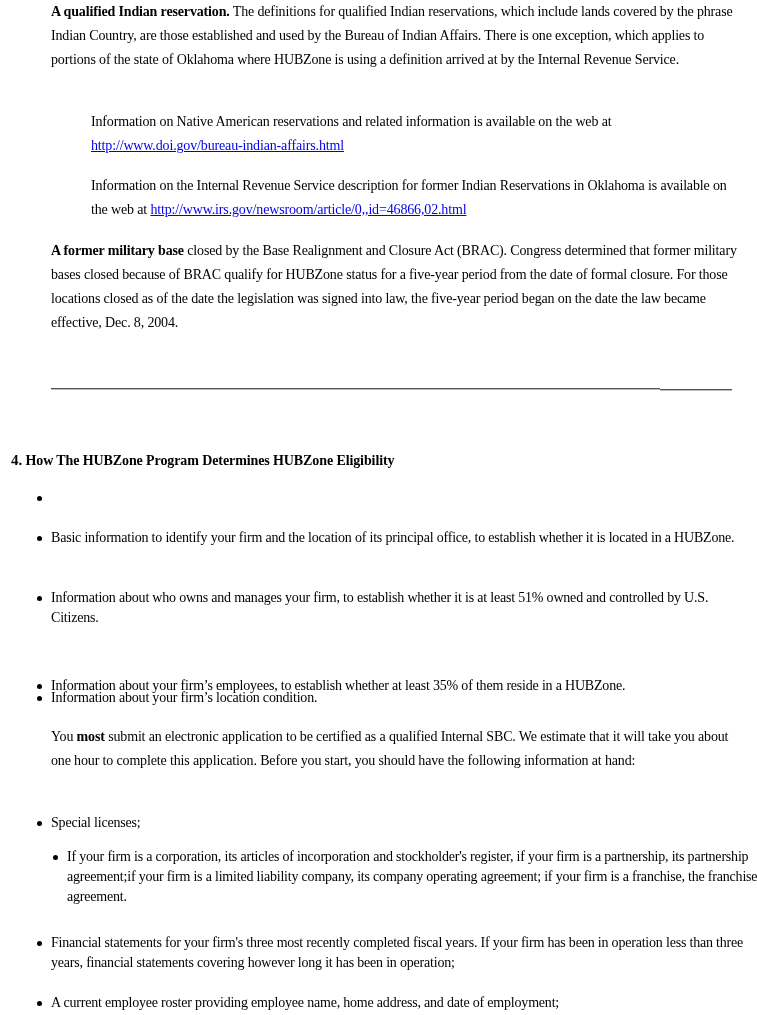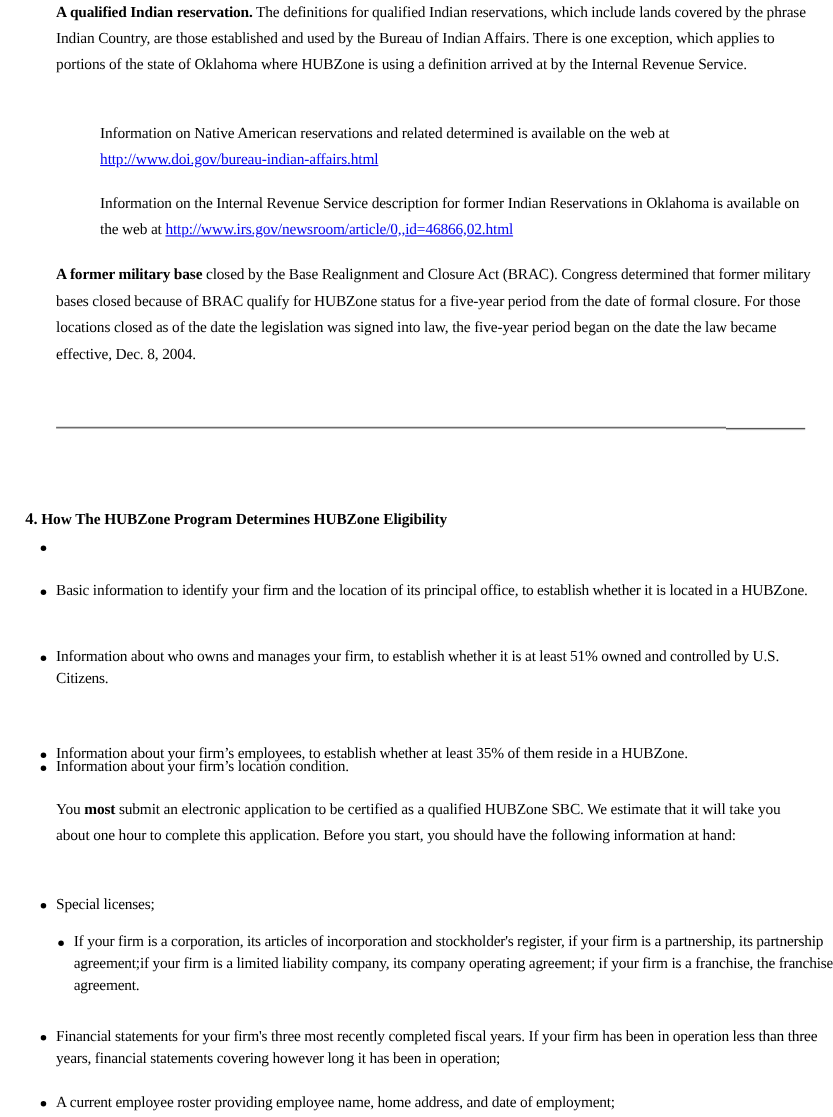--- a/index.html
+++ b/index.html
@@ -51,21 +51,21 @@
       top: 389px;
       width: 72px;
       height: 0;
       border-top: 1px solid #555555;
       border-bottom: 1px solid #bbbbbb;
     }
     .heading {
       position: absolute;
       left: 11px;
       top: 450px;
-      margin: 12px;
+      margin: 0;
       font-weight: bold;
       font-size: 14px;
       line-height: 20px;
       letter-spacing: -0.1px;
     }
     .heading .num { font-size: 15px; }
     .bullet-item {
       position: absolute;
       left: 51px;
       width: 700px;
@@ -89,42 +89,42 @@
       line-height: 24px;
       margin: 0;
       letter-spacing: -0.15px;
     }
   </style>
 </head>
 <body>
 
 <p class="para" style="top:0px;"><b>A qualified Indian reservation.</b><span> The definitions for qualified Indian reservations, which include lands covered by the phrase Indian Country, are those established and used by the Bureau of Indian Affairs. There is one exception, which applies to portions of the state of Oklahoma where HUBZone is using a definition arrived at by the Internal Revenue Service.</span></p>
 
-<p class="indent" style="top:110px;"><span>Information on Native American reservations and related determined is available on the web at </span><a class="link" href="#">http://www.doi.gov/bureau-indian-affairs.html</a></p>
+<p class="indent" style="top:110px;"><span>Information on Native American reservations and related information is available on the web at </span><a class="link" href="#">http://www.doi.gov/bureau-indian-affairs.html</a></p>
 
 <p class="indent" style="top:174px;"><span>Information on the Internal Revenue Service description for former Indian Reservations in Oklahoma is available on the web at </span><a class="link" href="#">http://www.irs.gov/newsroom/article/0,,id=46866,02.html</a></p>
 
 <p class="para" style="top:239px;"><b>A former military base</b><span> closed by the Base Realignment and Closure Act (BRAC). Congress determined that former military bases closed because of BRAC qualify for HUBZone status for a five-year period from the date of formal closure. For those locations closed as of the date the legislation was signed into law, the five-year period began on the date the law became effective, Dec. 8, 2004.</span></p>
 
 <div class="rule-main"></div>
 <div class="rule-tail"></div>
 
 <h3 class="heading"><span class="num">4.</span><span> How The HUBZone Program Determines HUBZone Eligibility</span></h3>
 
 <div class="bullet-item" style="top:488px;"><span class="dot"></span></div>
 
 <div class="bullet-item" style="top:528px;"><span class="dot"></span><span>Basic information to identify your firm and the location of its principal office, to establish whether it is located in a HUBZone.</span></div>
 
 <div class="bullet-item" style="top:588px;"><span class="dot"></span><span>Information about who owns and manages your firm, to establish whether it is at least 51% owned and controlled by U.S. Citizens.</span></div>
 
 <div class="bullet-item" style="top:676px;"><span class="dot"></span><span>Information about your firm’s employees, to establish whether at least 35% of them reside in a HUBZone.</span></div>
 
 <div class="bullet-item" style="top:688px;"><span class="dot"></span><span>Information about your firm’s location condition.</span></div>
 
-<p class="para-tight" style="top:725px;"><span>You </span><b>most</b><span> submit an electronic application to be certified as a qualified HUBZone SBC. We estimate that it will take you about one hour to complete this application. Before you start, you should have the following information at hand:</span></p>
+<p class="para-tight" style="top:725px;"><span>You </span><b>most</b><span> submit an electronic application to be certified as a qualified Internal SBC. We estimate that it will take you about one hour to complete this application. Before you start, you should have the following information at hand:</span></p>
 
 <div class="bullet-item" style="top:813px;"><span class="dot"></span><span>Special licenses;</span></div>
 
 <div class="bullet-item" style="top:847px;margin-left:16px;"><span class="dot"></span><span>If your firm is a corporation, its articles of incorporation and stockholder's register, if your firm is a partnership, its partnership agreement;if your firm is a limited liability company, its company operating agreement; if your firm is a franchise, the franchise agreement.</span></div>
 
 <div class="bullet-item" style="top:933px;"><span class="dot"></span><span>Financial statements for your firm's three most recently completed fiscal years. If your firm has been in operation less than three years, financial statements covering however long it has been in operation;</span></div>
 
 <div class="bullet-item" style="top:993px;"><span class="dot"></span><span>A current employee roster providing employee name, home address, and date of employment;</span></div>
 
 </body></html>

